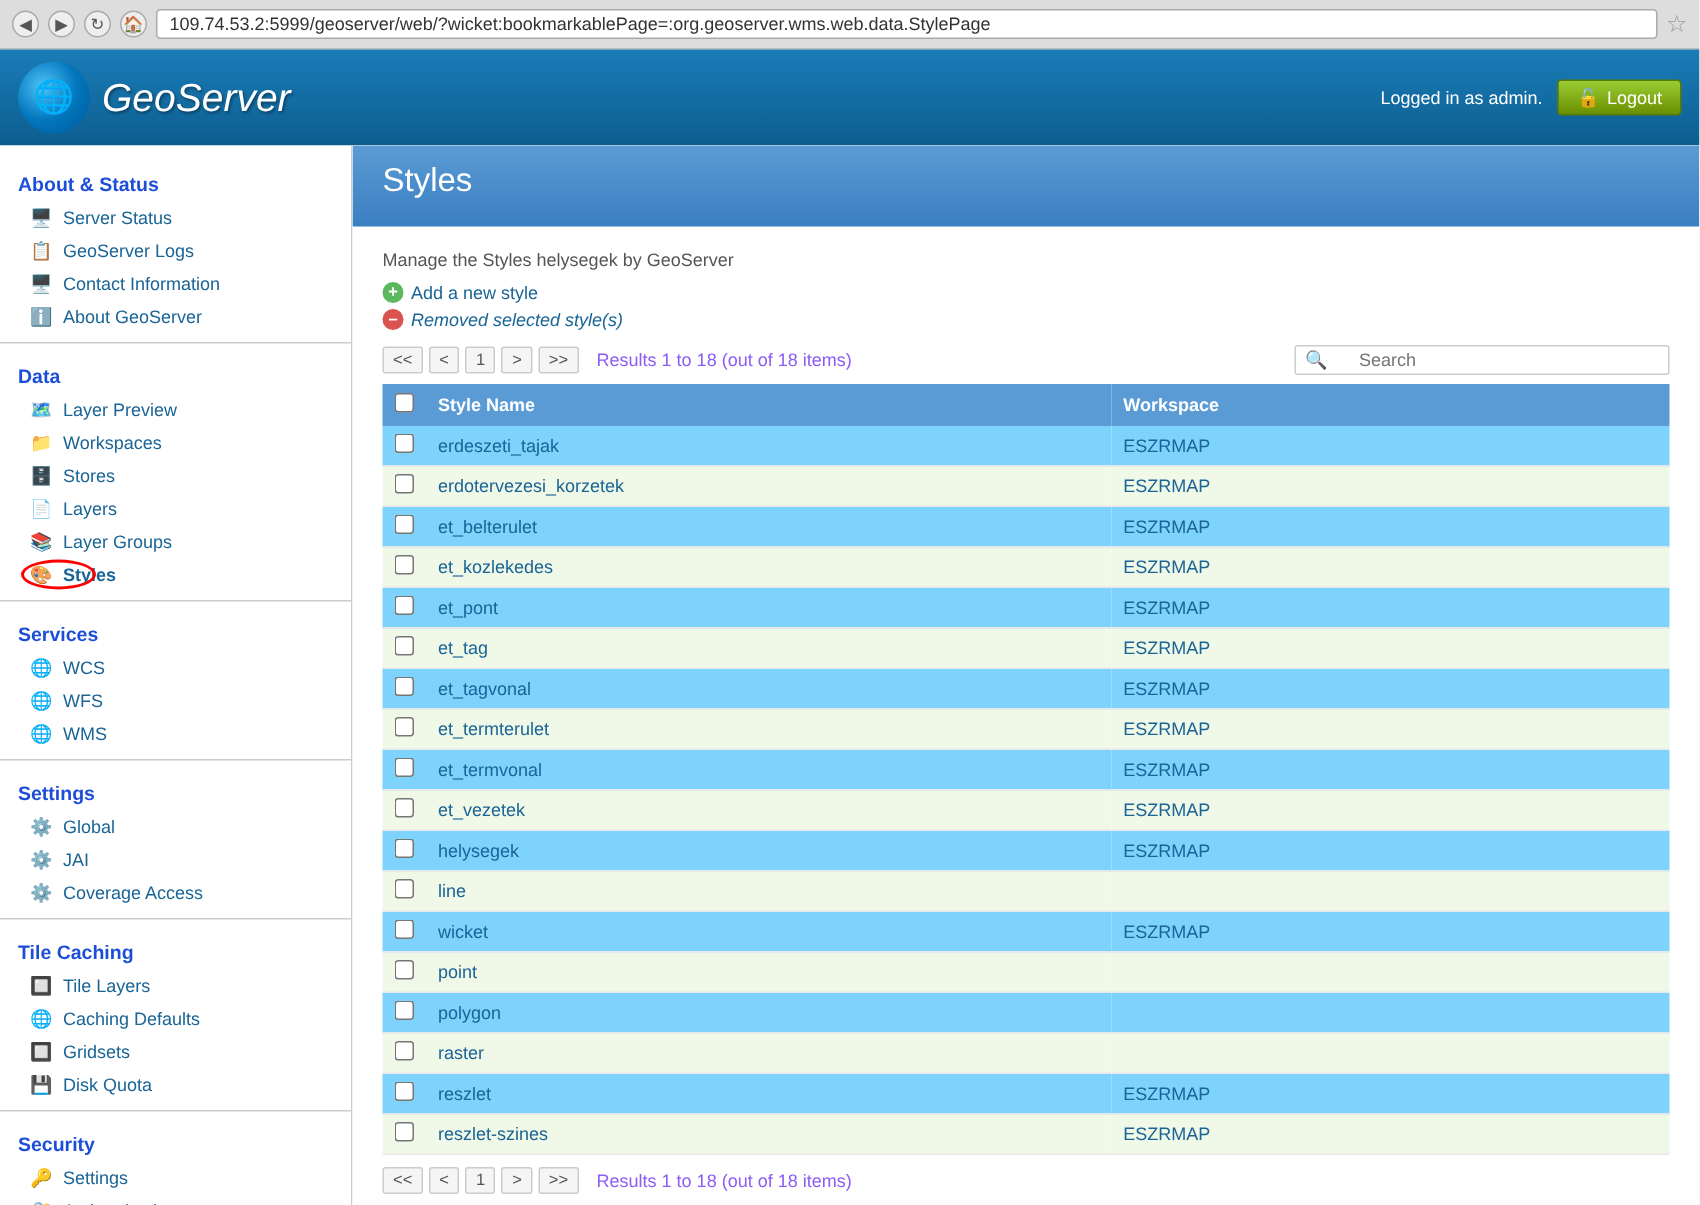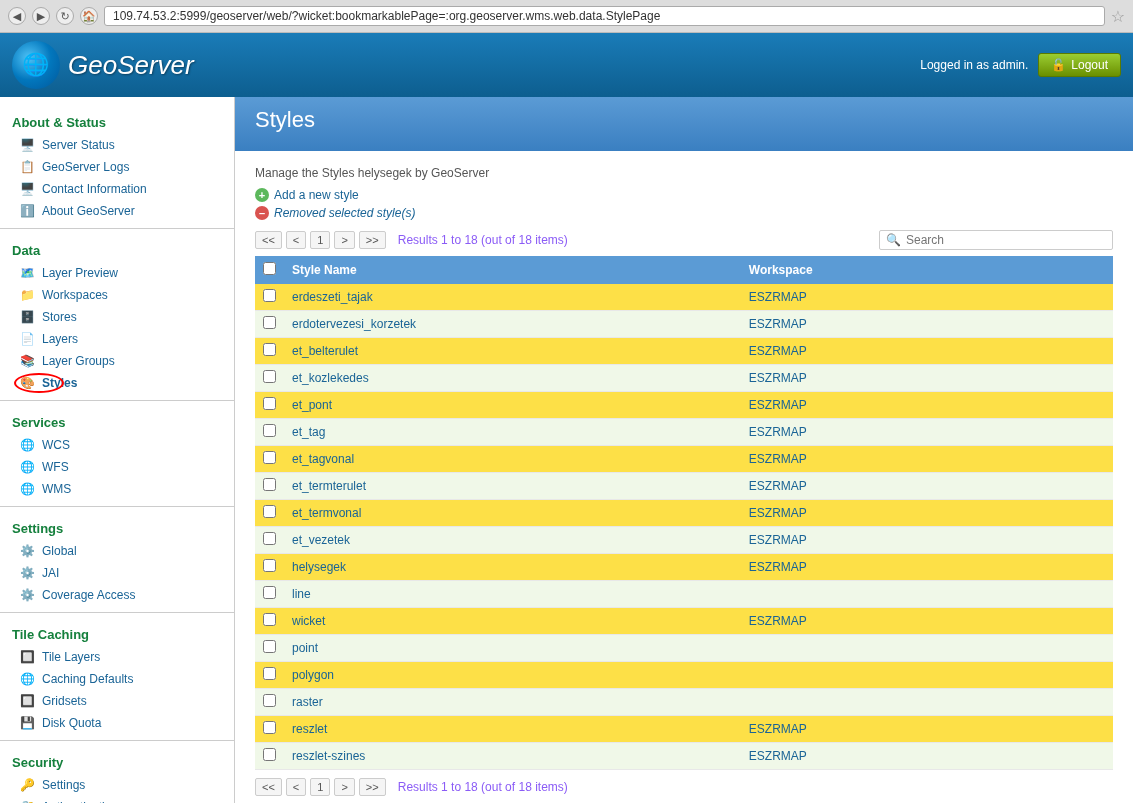--- a/index.html
+++ b/index.html
@@ -58,21 +58,21 @@
     .main-layout { display: flex; min-height: 700px; }
 
     
     .sidebar {
       width: 235px; background: white;
       border-right: 1px solid #ccc;
       padding: 10px 0;
       flex-shrink: 0;
     }
     .sidebar-section-title {
-      font-weight: bold; color: #15803d; font-size: 13px;
+      font-weight: bold; color: #1d4ed8; font-size: 13px;
       padding: 8px 12px 4px 12px;
       display: block;
     }
     .sidebar-item {
       display: flex; align-items: center; gap: 6px;
       padding: 3px 12px 3px 20px;
       color: #1a6496; cursor: pointer; font-size: 12px;
       text-decoration: none;
     }
     .sidebar-item.active { font-weight: bold; }
@@ -120,34 +120,35 @@
     .pag-info { color: #8b5cf6; margin: 0 8px; }
     .search-box-wrap {
       margin-left: auto; display: flex; align-items: center;
       border: 1px solid #ccc; border-radius: 2px;
       background: white; padding: 2px 6px;
     }
     .search-icon { color: #aaa; margin-right: 5px; }
     .search-input {
       border: none; outline: none; font-size: 12px; width: 200px;
       background: transparent;
+      margin-left: 16px;
     }
 
     
     .styles-table { width: 100%; border-collapse: collapse; font-size: 12px; }
     .styles-table th {
       background: #5b9bd5; color: white;
       padding: 6px 8px; text-align: left;
       font-weight: bold;
     }
     .styles-table td {
       padding: 5px 8px; border-bottom: 1px solid #e8e8e8;
     }
     .styles-table tr.even { background: #f0f8e8; }
-    .styles-table tr.odd { background: #fde047; }
+    .styles-table tr.odd { background: #7dd3fc; }
     .styles-table td a { color: #1a6496; text-decoration: none; }
     .styles-table input[type=checkbox] { cursor: pointer; }
 
     .col-check { width: 24px; }
     .col-style { width: 55%; }
     .col-workspace { width: 45%; }
 
     .bottom-pagination { margin-top: 8px; }
   </style>
 </head>

